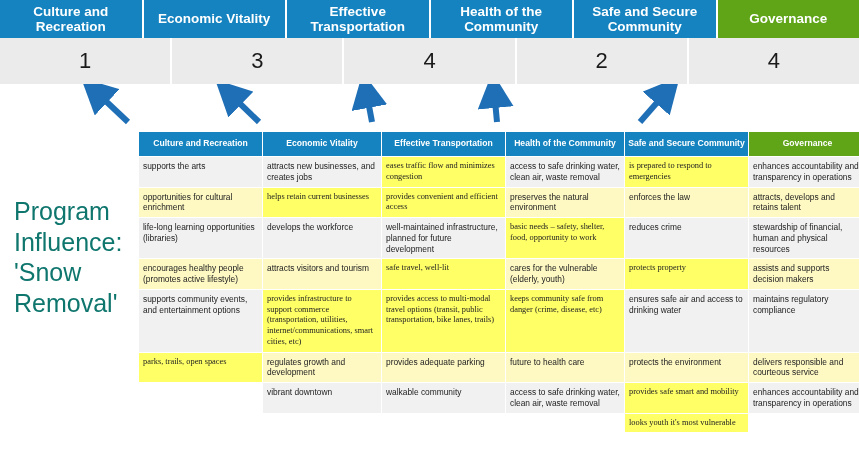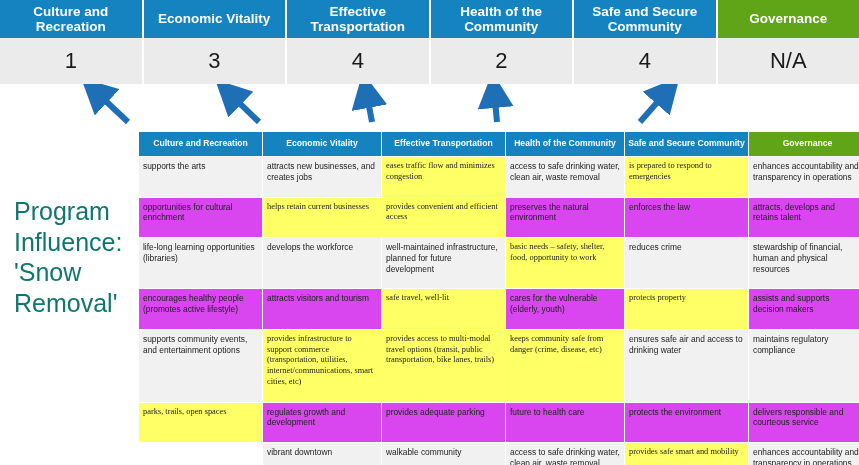--- a/index.html
+++ b/index.html
@@ -109,27 +109,27 @@
     border: 1px solid #ffffff;
     line-height: 1.15;
   }
   #matrix th.gov {
     background: #5fa517;
   }
   #matrix td {
     font-size: 8.4px;
     color: #222222;
     vertical-align: top;
-    padding: 4px 4px 14px 4px;
+    padding: 4px 4px 4px 4px;
     border: 1px solid #ffffff;
     background: #f1f1f1;
     line-height: 1.28;
   }
   #matrix td.alt {
-    background: #d946ef;
+    background: #fef9c3;
   }
   #matrix td.hl {
     background: #ffff66;
     font-family: Liberation Serif, serif;
   }
   #matrix td.empty {
     background: #ffffff;
     border: 1px solid #ffffff;
   }
   #matrix tr.r-tall td { height: 30px; margin-left: 12px; }
@@ -145,21 +145,20 @@
     <div class="top-header-cell">Health of the Community</div>
     <div class="top-header-cell">Safe and Secure Community</div>
     <div class="top-header-cell gov">Governance</div>
   </div>
   <div class="top-score-row">
     <div class="top-score-cell">1</div>
     <div class="top-score-cell">3</div>
     <div class="top-score-cell">4</div>
     <div class="top-score-cell">2</div>
     <div class="top-score-cell">4</div>
-    <div class="top-score-cell">N/A</div>
   </div>
 </div>
 
 <svg id="arrows" width="859" height="46" viewBox="0 0 859 46">
   <defs>
     <marker id="ah" markerWidth="6" markerHeight="6" refX="3" refY="3" orient="auto">
       <path d="M0,0 L6,3 L0,6 z" fill="#1f6fb7"></path>
     </marker>
   </defs>
   <g stroke="#1f6fb7" stroke-width="6" marker-end="url(#ah)" fill="none">

